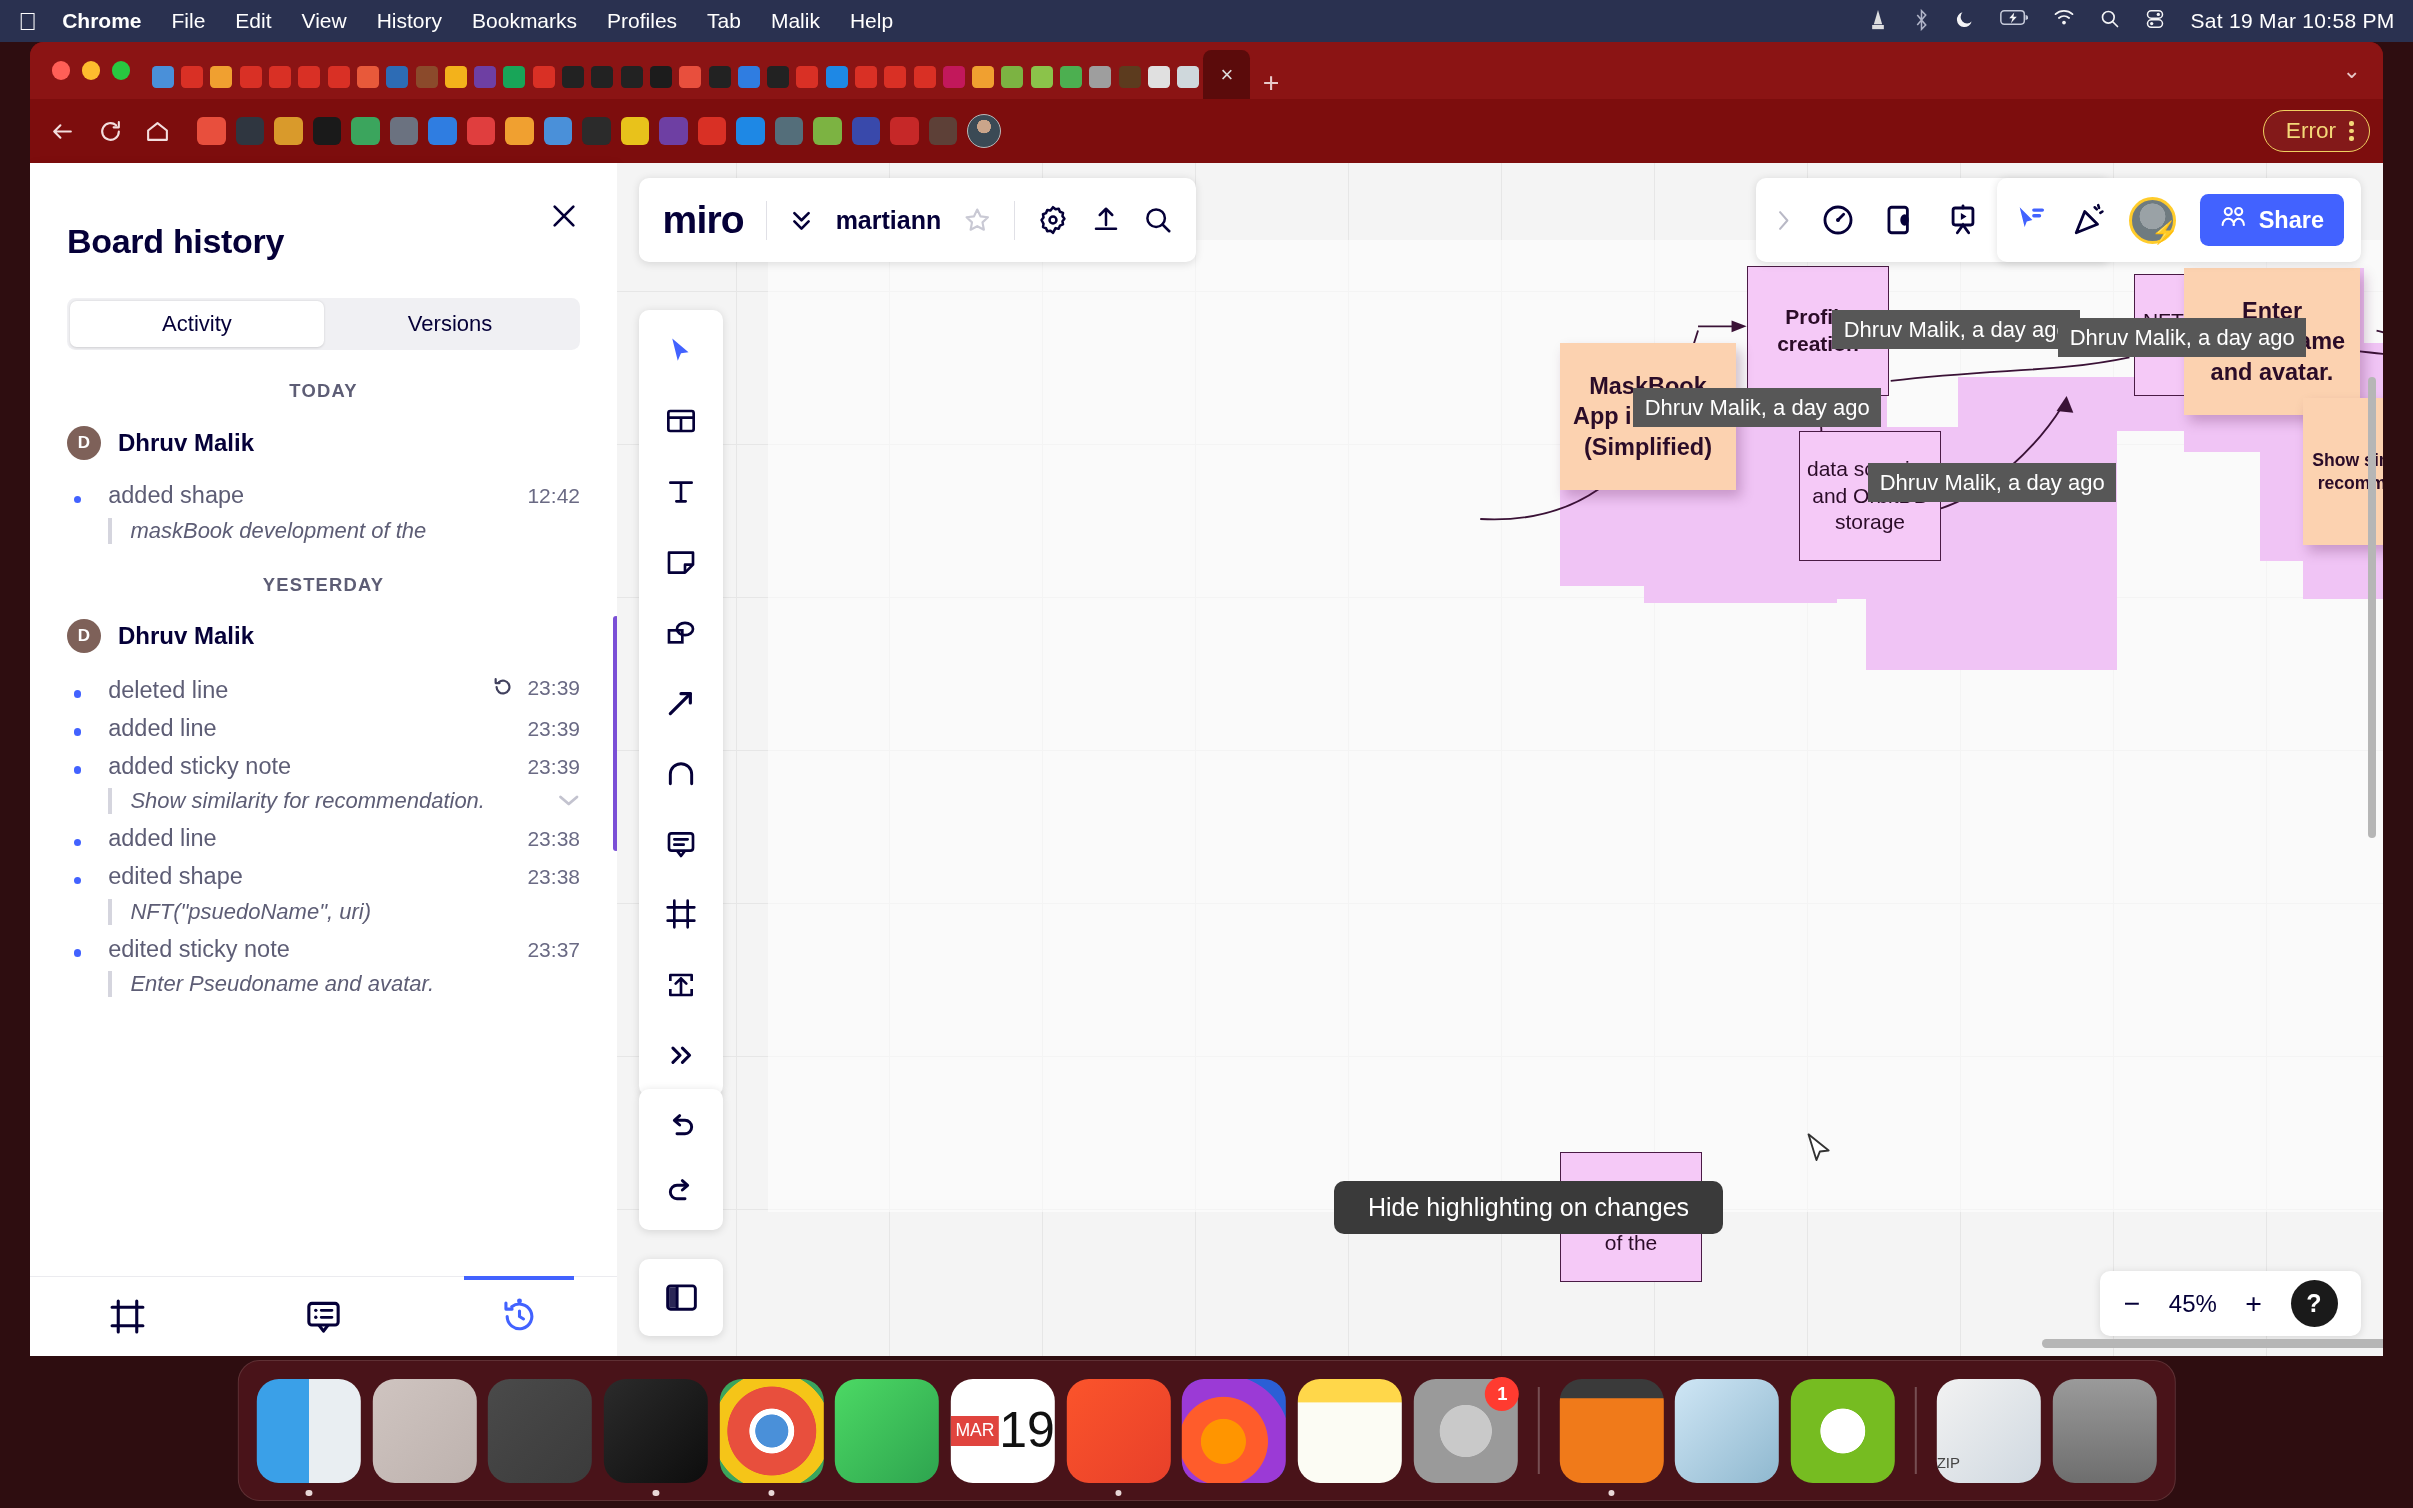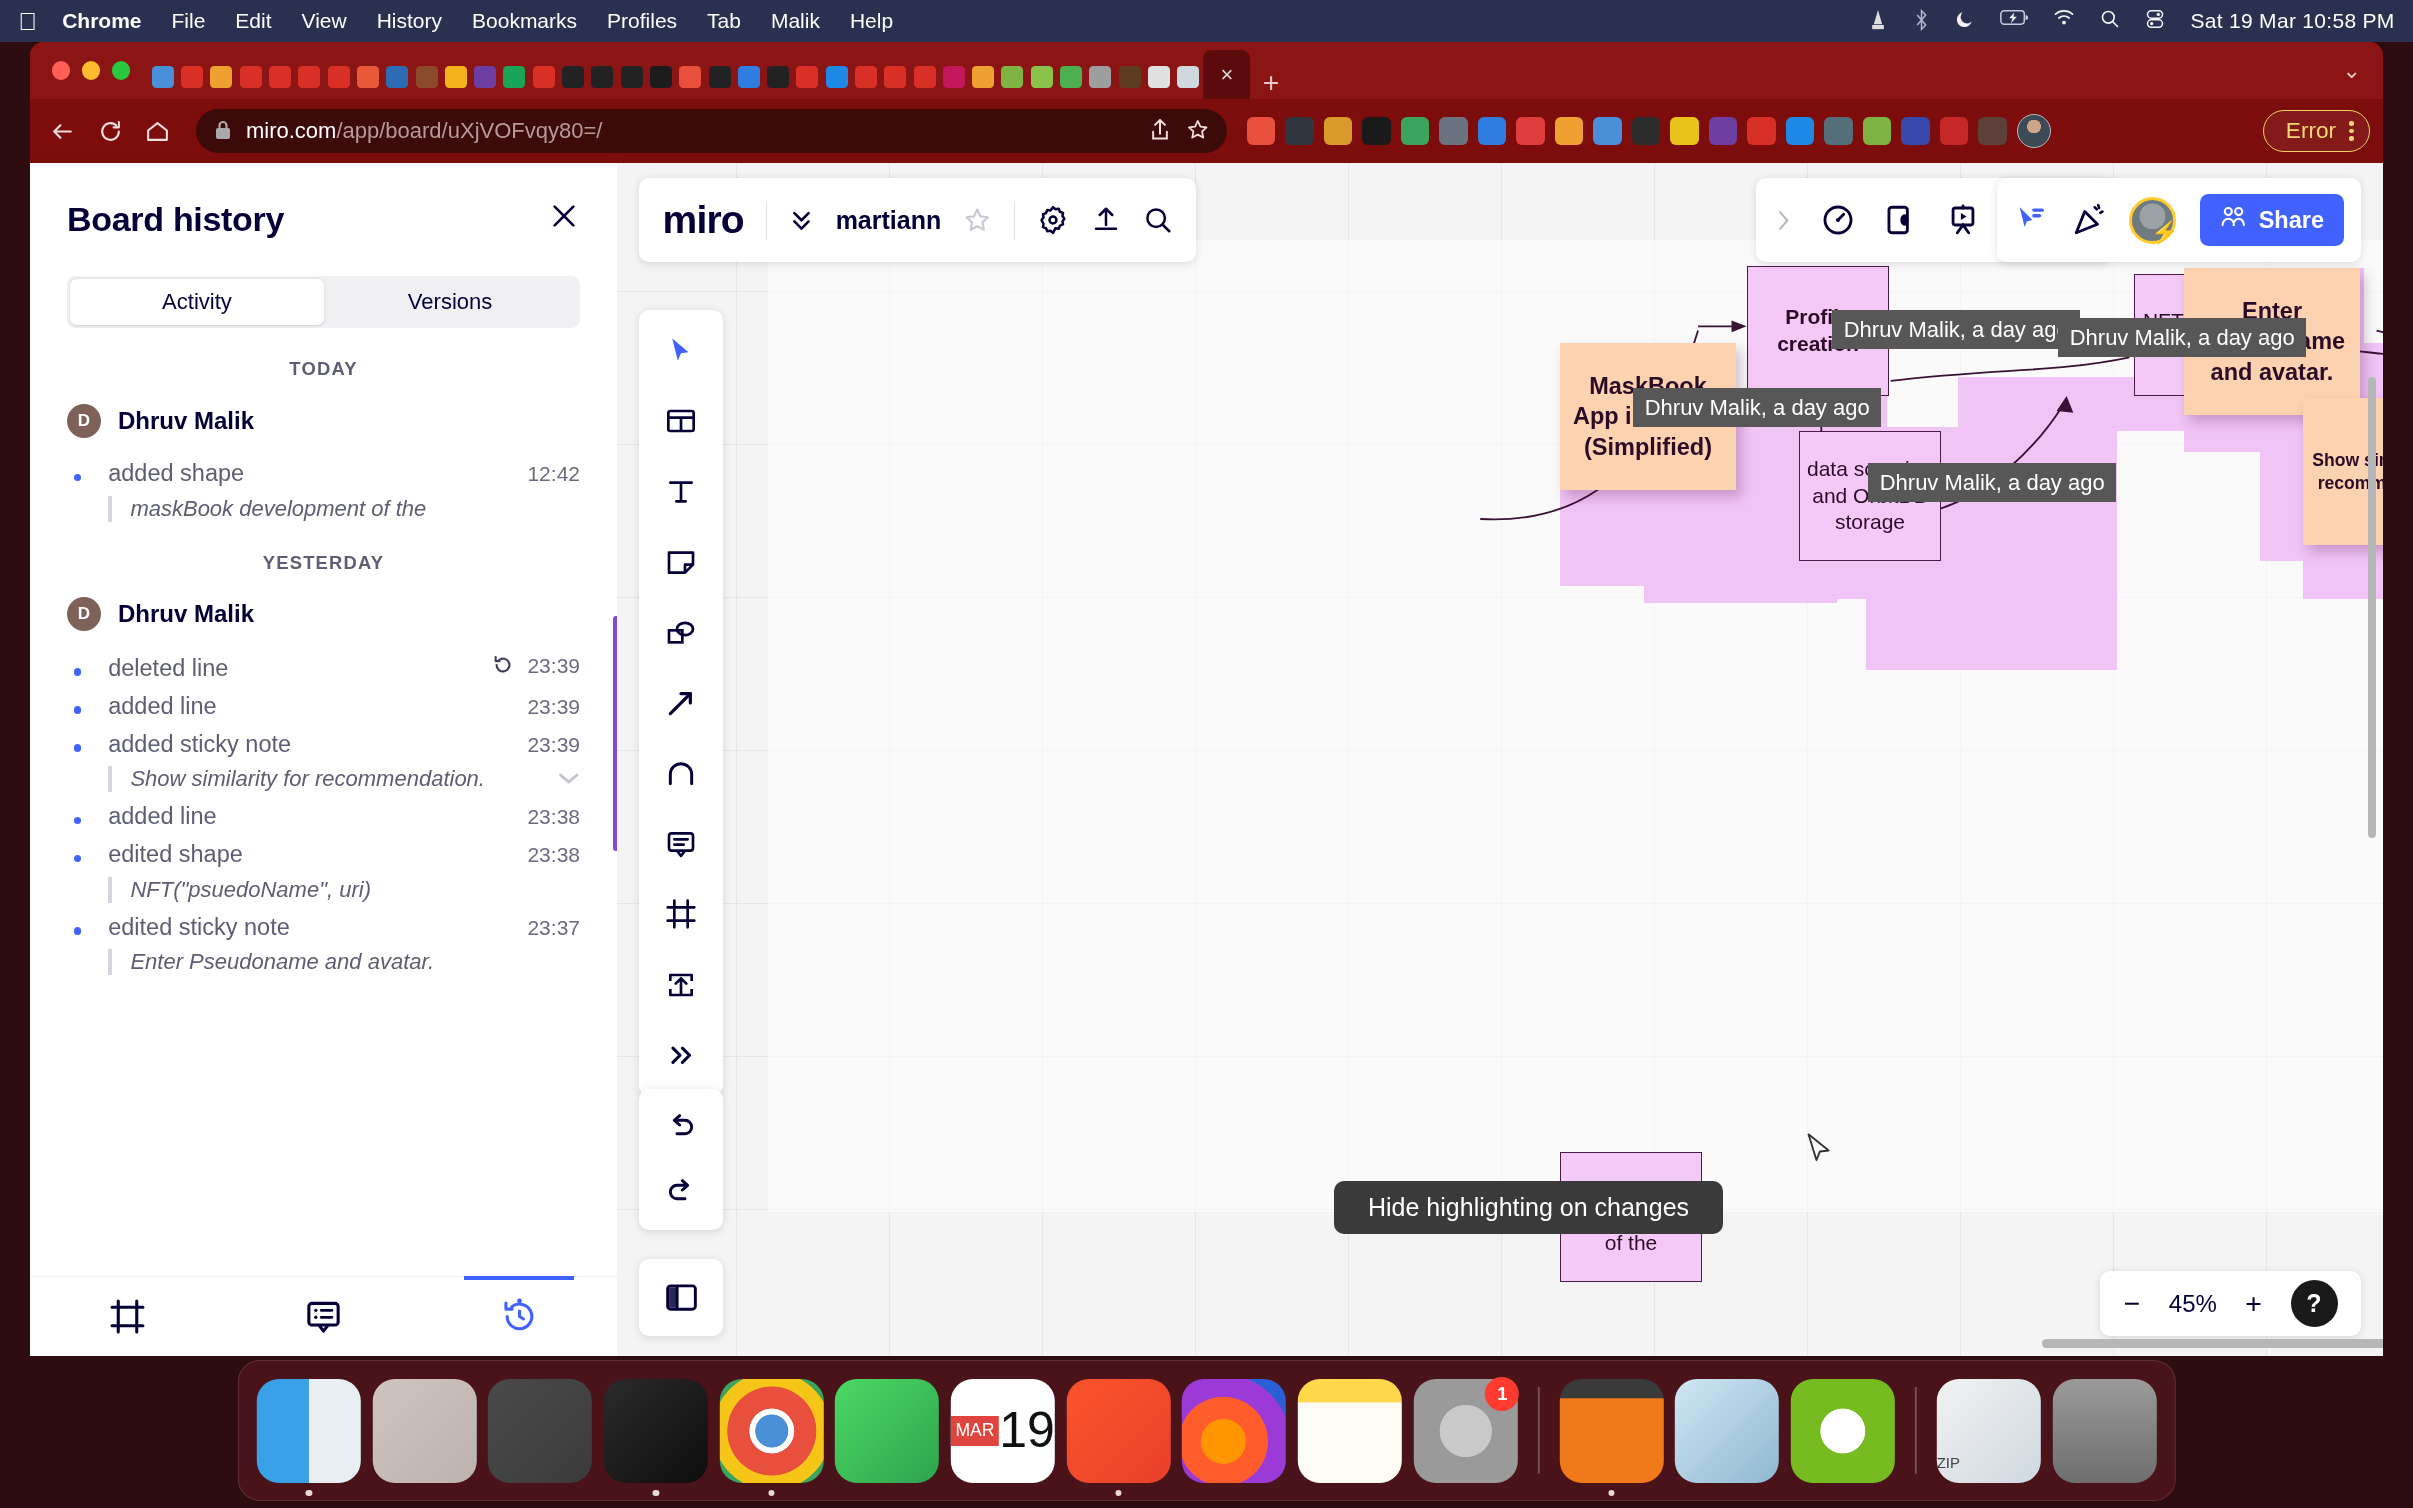--- a/index.html
+++ b/index.html
@@ -87,21 +87,21 @@
   
   .page { position: absolute; top: 121px; left: 0; right: 0; bottom: 0; background: #fff; }
 
   
   .sidebar {
     position: absolute; left: 0; top: 0; width: 587px; height: 100%;
     background: #fff; display: flex; flex-direction: column;
     box-shadow: 1.7px 0 8.4px rgba(0,0,0,.06);
   }
   .sb-head { padding: 37px 37px 0 37px; display: flex; align-items: flex-start; }
-  .sb-title { font-size: 34px; font-weight: 700; color: #050038; letter-spacing: -0.3px; }
+  .sb-title { font-size: 34px; font-weight: 700; color: #050038; letter-spacing: -0.3px; margin-top: 22px; }
   .sb-close { margin-left: auto; font-size: 34px; color: #050038; line-height: .8; cursor: pointer; }
 
   .seg {
     margin: 37px 37px 0 37px; background: #f0f0f3; border-radius: 8.4px;
     display: flex; padding: 3.4px; height: 52px;
   }
   .seg div {
     flex: 1; display: flex; align-items: center; justify-content: center;
     font-size: 22px; color: #050038; border-radius: 6.7px; cursor: pointer;
   }
@@ -484,42 +484,20 @@
       <svg width="25" height="25" viewBox="0 0 24 24">
           <path d="M20 12a8 8 0 1 1-2.6-5.9" stroke="#f3dede" stroke-width="2" fill="none" stroke-linecap="round"></path>
           <path d="M20 3v5h-5" stroke="#f3dede" stroke-width="2" fill="none" stroke-linecap="round" stroke-linejoin="round"></path>
         </svg>
     </span>
     <span class="navbtn">
       <svg width="25" height="25" viewBox="0 0 24 24">
           <path d="M3 11l9-7 9 7v9H3z" stroke="#f3dede" stroke-width="2" fill="none" stroke-linejoin="round"></path>
         </svg>
     </span>
-    <div class="omnibox">
-      <span>
-        <svg width="20" height="22" viewBox="0 0 20 22">
-            <rect x="3" y="9" width="14" height="11" rx="2" fill="#a9a9a9"></rect>
-            <path d="M6.5 9V6.5a3.5 3.5 0 1 1 7 0V9" stroke="#a9a9a9" stroke-width="2.2" fill="none"></path>
-          </svg>
-      </span>
-      <span class="url"><span>miro.com</span><span class="path">/app/board/uXjVOFvqy80=/</span></span>
-      <span style="margin-left:auto;display:flex;gap:15px;align-items:center;">
-        <span>
-          <svg width="22" height="23.5" viewBox="0 0 22 24">
-              <path d="M11 2v14M6 7l5-5 5 5" stroke="#f3dede" stroke-width="2" fill="none" stroke-linecap="round" stroke-linejoin="round"></path>
-              <path d="M4 14v7h14v-7" stroke="#f3dede" stroke-width="2" fill="none" stroke-linecap="round"></path>
-            </svg>
-        </span>
-        <span>
-          <svg width="23.5" height="23.5" viewBox="0 0 24 24">
-              <path d="M12 3l2.7 5.7 6.3.8-4.6 4.3 1.2 6.2L12 17l-5.6 3 1.2-6.2L3 9.5l6.3-.8z" stroke="#f3dede" stroke-width="1.8" fill="none" stroke-linejoin="round"></path>
-            </svg>
-        </span>
-      </span>
-    </div>
     <div class="ext-row" id="exts">
         <span class="ext" style="background: rgb(232, 79, 61);"></span>
         <span class="ext" style="background: rgb(47, 54, 64);"></span>
         <span class="ext" style="background: rgb(217, 154, 43);"></span>
         <span class="ext" style="background: rgb(26, 26, 26);"></span>
         <span class="ext" style="background: rgb(59, 165, 93);"></span>
         <span class="ext" style="background: rgb(107, 114, 128);"></span>
         <span class="ext" style="background: rgb(47, 125, 225);"></span>
         <span class="ext" style="background: rgb(224, 62, 62);"></span>
         <span class="ext" style="background: rgb(240, 160, 48);"></span>

